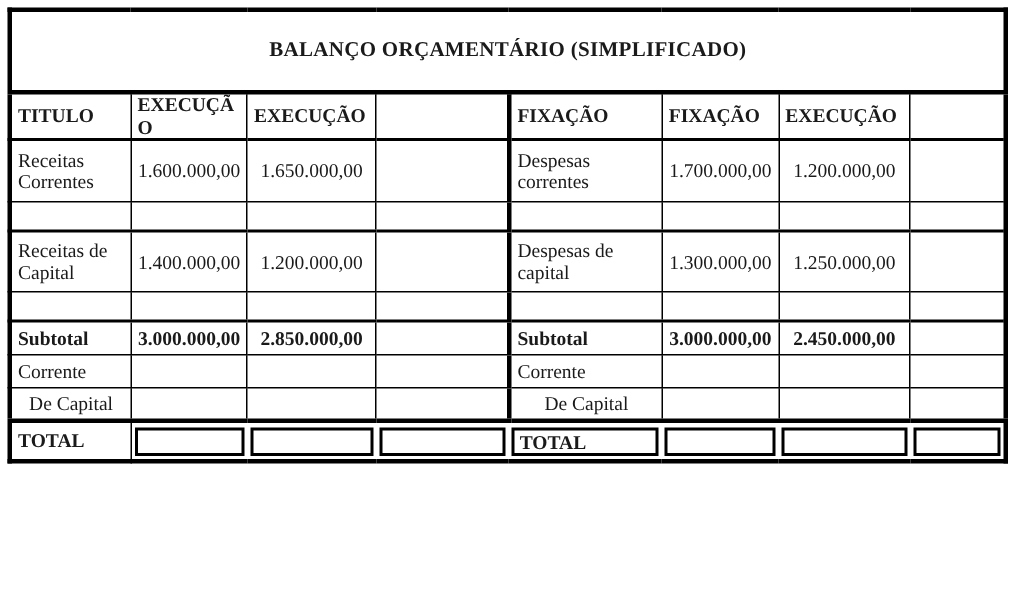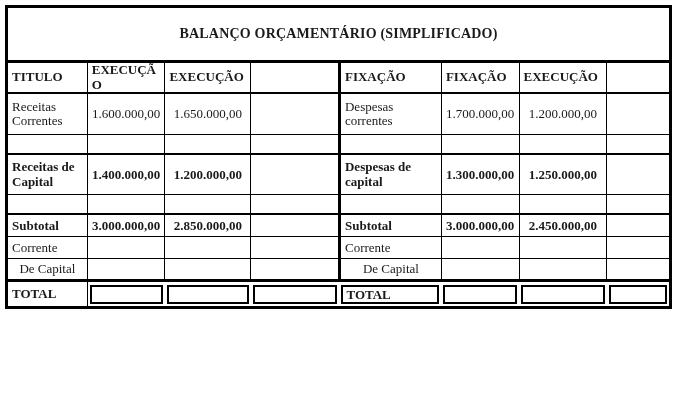--- a/index.html
+++ b/index.html
@@ -19,21 +19,21 @@
   .sec  { text-align:center; font-weight:bold; border-bottom:2px solid #000; }
   .hd   { font-weight:bold; }
   .num  { text-align:center; padding:0 1px; }
   .b    { font-weight:bold;margin-left:14px; }
   .dv   { border-left:3px solid #000; }
   tr.hb > td { border-bottom:2px solid #000; }
   tr.bb3 > td { border-bottom:3px solid #000; }
   tr.h52 > td { height:52px; } tr.h26 > td { height:26px; }
   tr.h27 > td { height:27px; } tr.h46 > td { height:46px; }
   tr.h40 > td { height:40px; } tr.h18 > td { height:18px; }
-  tr.h39 > td { height:39px;font-weight:bold; } tr.h21 > td { height:21px; }
+  tr.h39 > td { height:39px; } tr.h21 > td { height:21px; }
   tr.h20 > td { height:20px;text-align:center; }
   tr.total > td { border:none; border-top:3px solid #000; padding:0; height:24px; }
   tr.total > td.keepr { border-right:1px solid #000; padding:0 4px; font-weight:bold; }
   .tbox { margin:2px; border:2px solid #000; height:15px; }
   .tbox.tlabel { font-weight:bold; line-height:15px; padding:0 3px; }
 </style>
 </head>
 <body>
 
 <div class="page">

